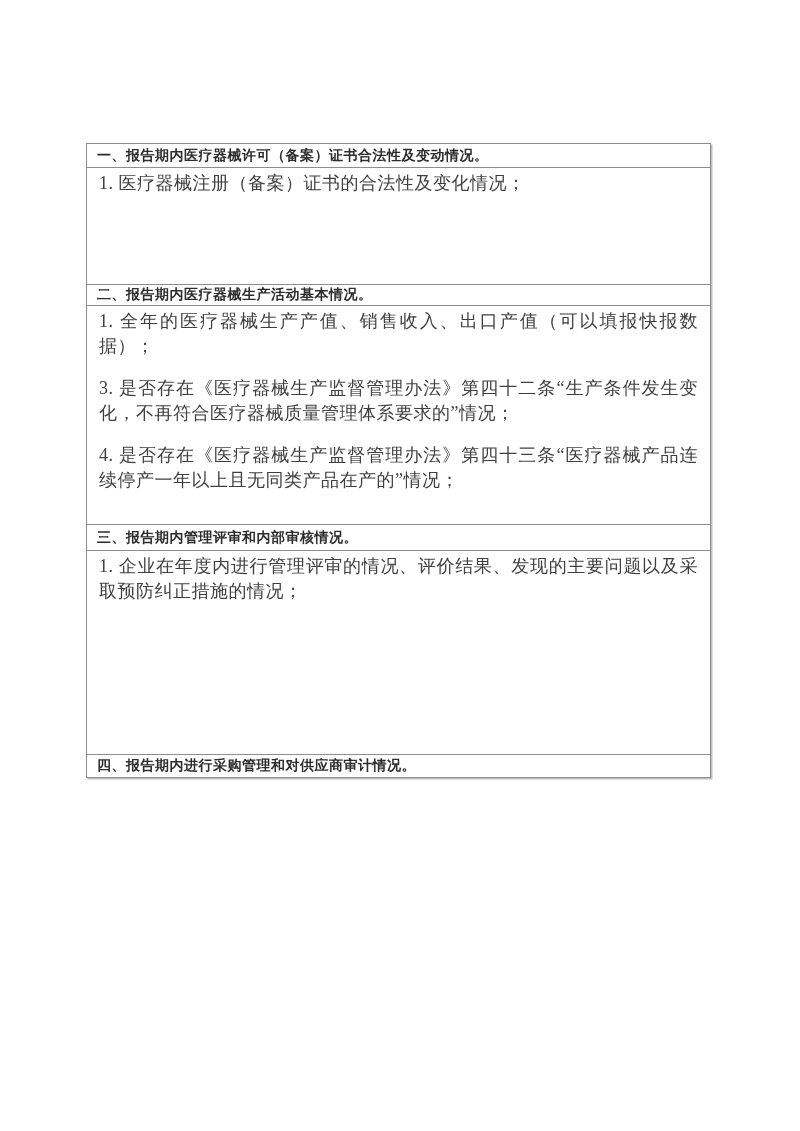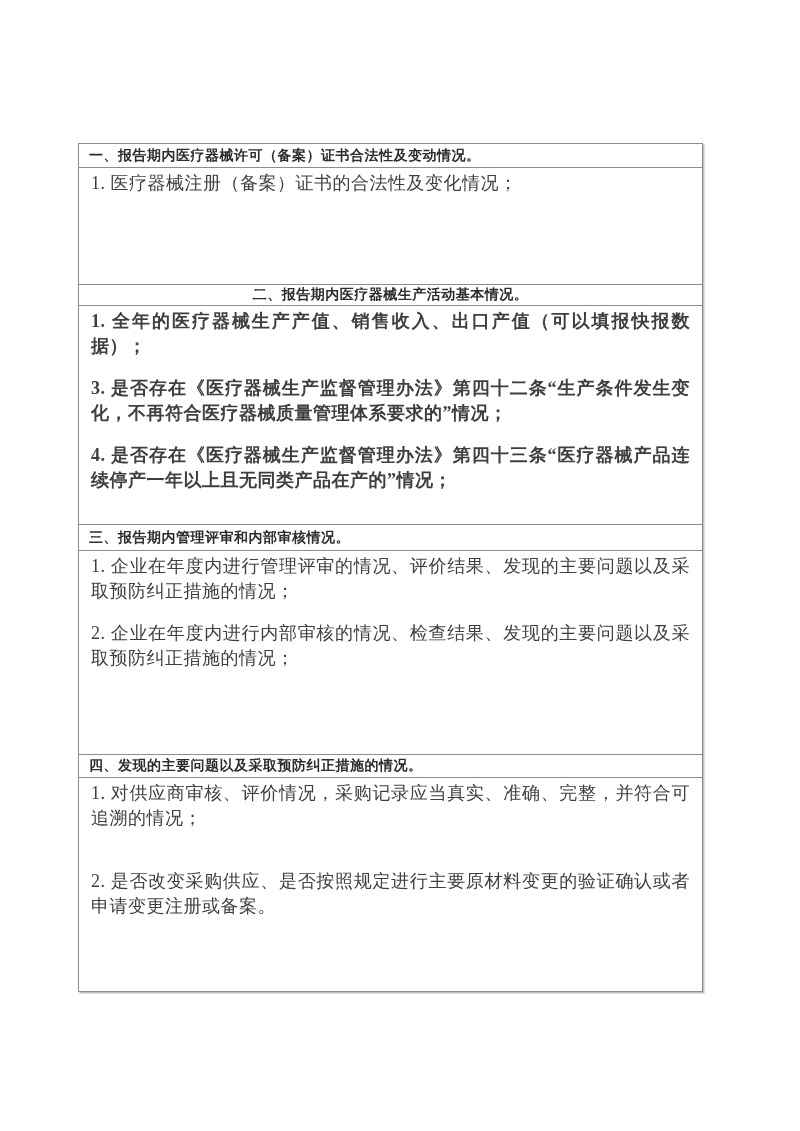--- a/index.html
+++ b/index.html
@@ -10,21 +10,21 @@
   .page {
     position: relative;
     width: 800px;
     height: 1131px;
     background: #ffffff;
     overflow: hidden;
     font-family: "Liberation Serif", "DejaVu Serif", serif;
   }
   .report-table {
     position: absolute;
-    left: 78px;
+    left: 86px;
     top: 143px;
     width: 625px;
     box-sizing: border-box;
     border: 1px solid #8d8d8d;
     box-shadow: 1.5px 1.5px 0 0 #bfbfbf;
     background: #ffffff;
   }
   .row {
     box-sizing: border-box;
     overflow: hidden;
@@ -48,22 +48,22 @@
     letter-spacing: 0.5px;
     color: #3f3f3f;
   }
   .body-row p {
     margin: 0 0 17px 0;
     line-height: 25px;
     text-align: justify;
   }
   .h-1 { height: 23px; }
   .b-1 { height: 117px; }
-  .h-2 { height: 21px; justify-content: center; }
-  .b-2 { height: 219px; font-weight: bold; }
+  .h-2 { height: 21px; }
+  .b-2 { height: 219px; }
   .h-3 { height: 26px; }
   .b-3 { height: 204px; }
   .h-4 { height: 23px; }
   .b-4 { height: 214px; }
   .b-4 p:first-child {
     margin-bottom: 38px;
   }
 </style>
 </head>
 <body>
@@ -85,25 +85,20 @@
       <p>1. 全年的医疗器械生产产值、销售收入、出口产值（可以填报快报数据）；</p>
       <p>3. 是否存在《医疗器械生产监督管理办法》第四十二条“生产条件发生变化，不再符合医疗器械质量管理体系要求的”情况；</p>
       <p>4. 是否存在《医疗器械生产监督管理办法》第四十三条“医疗器械产品连续停产一年以上且无同类产品在产的”情况；</p>
     </div>
 
     <div class="row header-row h-3">
       <span>三、报告期内管理评审和内部审核情况。</span>
     </div>
     <div class="row body-row b-3">
       <p>1. 企业在年度内进行管理评审的情况、评价结果、发现的主要问题以及采取预防纠正措施的情况；</p>
-      <p>2. 企业在年度内进行内部审核的情况、检查结果、发现的主要问题以及采取预防纠正措施的情况；</p>
     </div>
 
     <div class="row header-row h-4">
-      <span>四、发现的主要问题以及采取预防纠正措施的情况。</span>
-    </div>
-    <div class="row body-row b-4">
-      <p>1. 对供应商审核、评价情况，采购记录应当真实、准确、完整，并符合可追溯的情况；</p>
-      <p>2. 是否改变采购供应、是否按照规定进行主要原材料变更的验证确认或者申请变更注册或备案。</p>
+      <span>四、报告期内进行采购管理和对供应商审计情况。</span>
     </div>
 
   </div>
 </div>
 
 </body></html>

